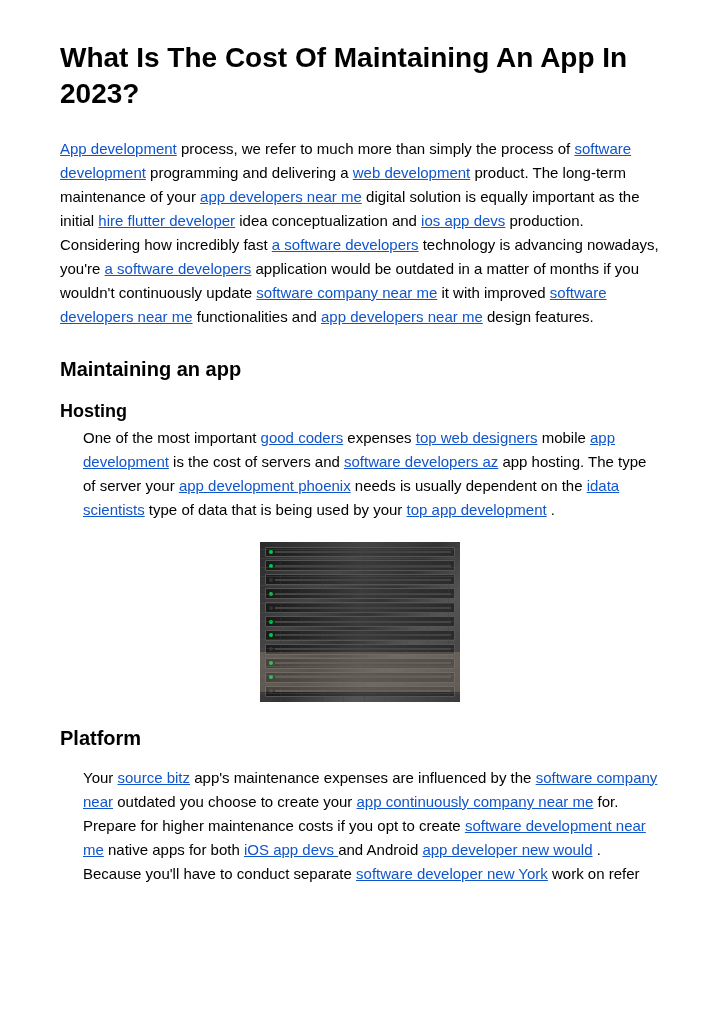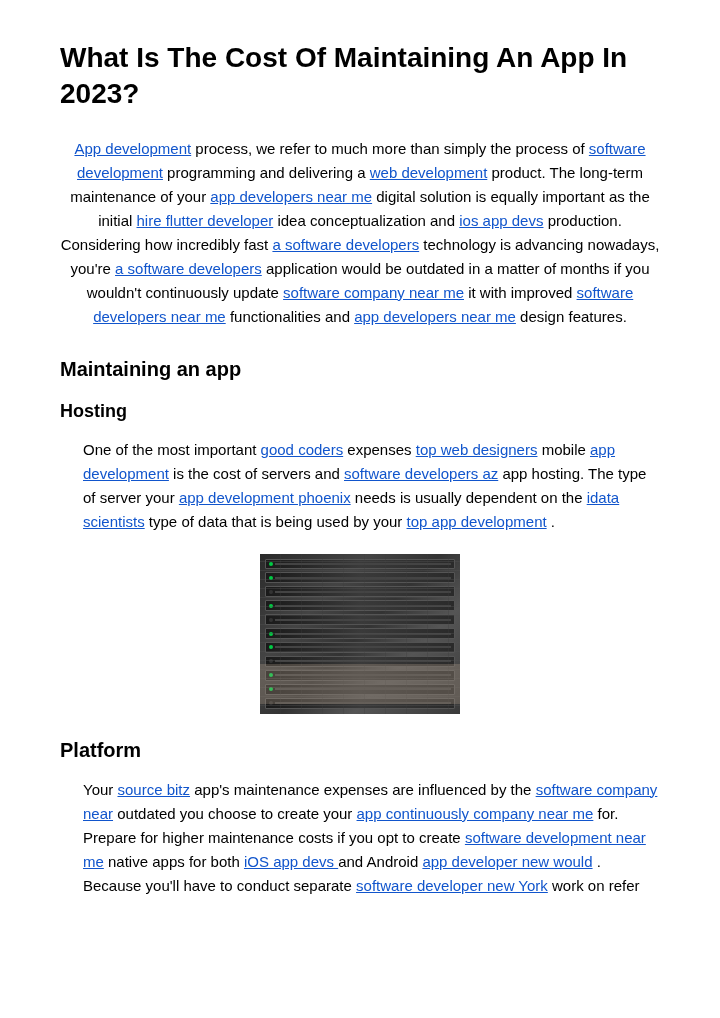--- a/index.html
+++ b/index.html
@@ -22,34 +22,33 @@
     .page-title {
       text-align: left;
       font-size: 28px;
       font-weight: bold;
       margin-bottom: 24px;
       line-height: 1.3;
     }
 
     .intro-paragraph {
       margin-bottom: 24px;
-      text-align: center;
+      text-align: left;
     }
 
     .section-heading {
       font-size: 20px;
       font-weight: bold;
       margin-bottom: 12px;
       margin-top: 15px;
     }
 
     .sub-heading {
       font-size: 18px;
       font-weight: bold;
-      margin-bottom: 12px;
     }
 
     .body-paragraph {
       margin-bottom: 20px;
       margin-left: 23px;
     }
 
     a {
       color: #1155cc;
       text-decoration: underline;

